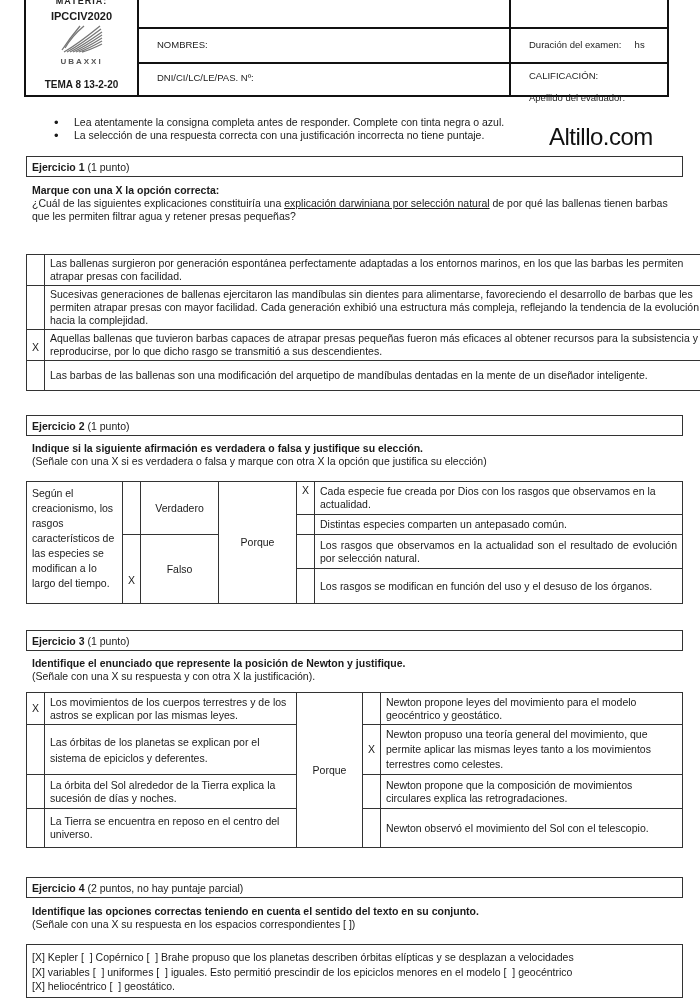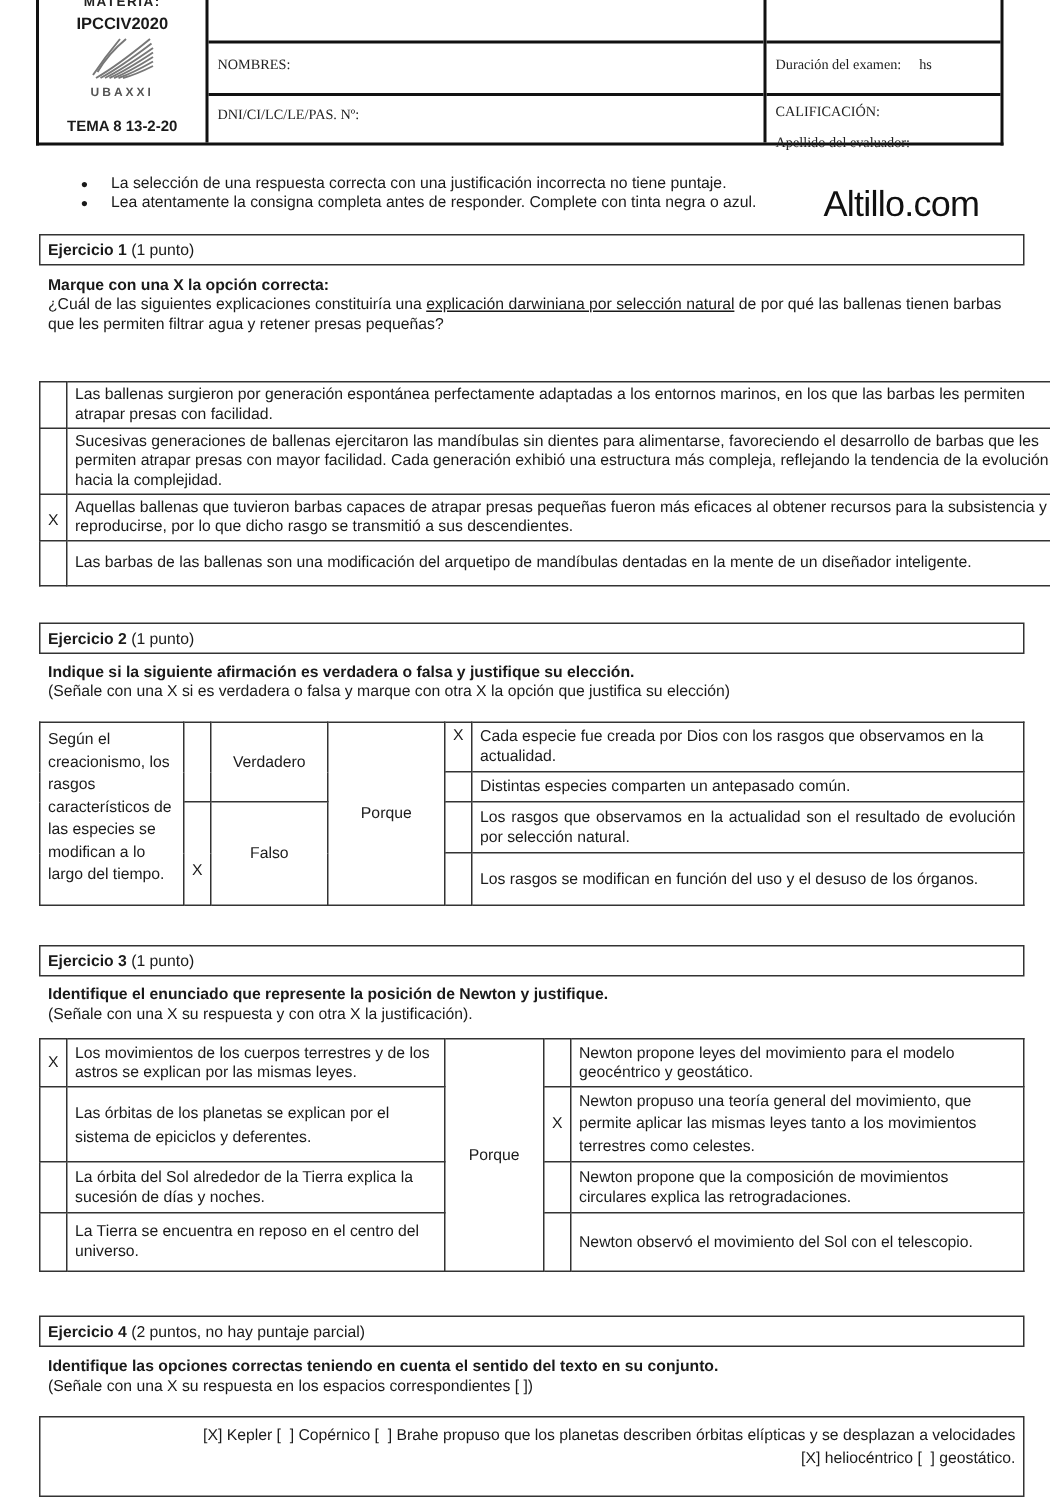--- a/index.html
+++ b/index.html
@@ -9,21 +9,21 @@
   
   .hdr { position: absolute; left: 24px; top: -14px; width: 645px; height: 111px; border: 2px solid #111; border-top: none; }
   .hdr-logo { position: absolute; left: 0; top: 0; width: 113px; height: 109px; border-right: 2px solid #111; text-align: center; }
   .hdr-logo .materia { position: absolute; top: 10px; left: 0; right: 0; font-weight: bold; font-size: 9px; letter-spacing: 1px; color:#222; }
   .hdr-logo .code { position: absolute; top: 24px; left: 0; right: 0; font-weight: bold; font-size: 11px; text-align: center; }
   .hdr-logo .logo-mark { position: absolute; top: 38px; left: 34px; width: 44px; height: 30px; }
   .hdr-logo .uba { position: absolute; top: 71px; left: 0; right: 0; font-size: 8px; letter-spacing: 2px; color:#555; font-weight: bold; }
   .hdr-logo .tema { position: absolute; top: 93px; left: 0; right: 0; font-weight: bold; font-size: 10px; }
   .hdr-mid { position: absolute; left: 113px; top: 0; width: 370px; height: 109px; }
   .hdr-right { position: absolute; left: 483px; top: 0; width: 158px; height: 109px; border-left: 2px solid #111; }
-  .hdr-row { position: absolute; left: 0; right: 0; border-bottom: 2px solid #111; padding-left: 6px; font-size: 9.5px; color: #222; font-family: Liberation Serif, serif; }
+  .hdr-row { position: absolute; left: 0; right: 0; border-bottom: 2px solid #111; padding-left: 18px; font-size: 9.5px; color: #222; }
   .hdr-row.r1 { top: 0; height: 43px; padding-top: 16px; }
   .hdr-row.r2 { top: 43px; height: 35px; padding-top: 10px; }
   .hdr-row.r3 { top: 78px; height: 31px; border-bottom: none; padding-top: 8px; }
   .hdr-right .r3 { padding-top: 6px; }
   .hdr-right .r3 .sub { display:block; margin-top: 11px; }
 
   
   .instructions { position: absolute; left: 54px; top: 116px; font-size: 10.5px; }
   .instructions li { list-style: none; position: relative; padding-left: 20px; line-height: 13px; }
   .instructions li::before { content: "\2022"; position: absolute; left: 0; top: 0; font-size: 13px; }
@@ -53,21 +53,21 @@
   .ex2-stmt { width: 96px; vertical-align: top; padding-top: 4px !important; line-height: 15px !important; }
   .ex2-vf { width: 78px; text-align: center; }
   .ex2-porque { width: 78px; text-align: center; }
   .justify { text-align: justify; }
 
   
   #ex3-table { left: 26px; top: 692px; width: 657px; }
   .ex3-porque { width: 66px; text-align: center; }
 
   
-  .ex4-box { position: absolute; left: 26px; top: 944px; width: 657px; height: 54px; border: 1px solid #333; padding: 5px 5px; font-size: 10.5px; line-height: 14.5px; text-align: right; }
+  .ex4-box { position: absolute; left: 26px; top: 944px; width: 657px; height: 54px; border: 1px solid #333; padding: 5px 5px; font-size: 10.5px; line-height: 14.5px; }
 </style>
 </head>
 <body>
 
 <div class="hdr">
   <div class="hdr-logo">
     <div class="materia">MATERIA:</div>
     <div class="code">IPCCIV2020</div>
     <svg class="logo-mark" viewBox="0 0 44 30">
       <g stroke="#777" stroke-width="1.3" fill="none">
@@ -104,22 +104,22 @@
       <span style="white-space:pre">Duración del examen:     hs</span>
     </div>
     <div class="hdr-row r3">
       <span>CALIFICACIÓN:</span>
       <span class="sub">Apellido del evaluador:</span>
     </div>
   </div>
 </div>
 
 <ul class="instructions">
+  <li>Lea atentamente la consigna completa antes de responder. Complete con tinta negra o azul.</li>
   <li>La selección de una respuesta correcta con una justificación incorrecta no tiene puntaje.</li>
-  <li>Lea atentamente la consigna completa antes de responder. Complete con tinta negra o azul.</li>
 </ul>
 <div class="watermark">Altillo.com</div>
 
 <div class="ex-title" style="top:156px;">
   <b>Ejercicio 1</b><span> (1 punto)</span>
 </div>
 <div class="prompt" style="top:184px;">
   <span class="bold">Marque con una X la opción correcta:</span>
   <span>¿Cuál de las siguientes explicaciones constituiría una </span><span class="u">explicación darwiniana por selección natural</span><span> de por qué las ballenas tienen barbas que les permiten filtrar agua y retener presas pequeñas?</span>
 </div>
@@ -217,14 +217,15 @@
 
 <div class="ex-title" style="top:877px;">
   <b>Ejercicio 4</b><span> (2 puntos, no hay puntaje parcial)</span>
 </div>
 <div class="prompt" style="top:905px;">
   <span class="bold">Identifique las opciones correctas teniendo en cuenta el sentido del texto en su conjunto.</span>
   <span>(Señale con una X su respuesta en los espacios correspondientes [ ])</span>
 </div>
 <div class="ex4-box">
   <div style="white-space:pre">[X] Kepler [  ] Copérnico [  ] Brahe propuso que los planetas describen órbitas elípticas y se desplazan a velocidades</div>
+  <div style="white-space:pre">[X] variables [  ] uniformes [  ] iguales. Esto permitió prescindir de los epiciclos menores en el modelo [  ] geocéntrico</div>
   <div style="white-space:pre">[X] heliocéntrico [  ] geostático.</div>
 </div>
 
 </body></html>

